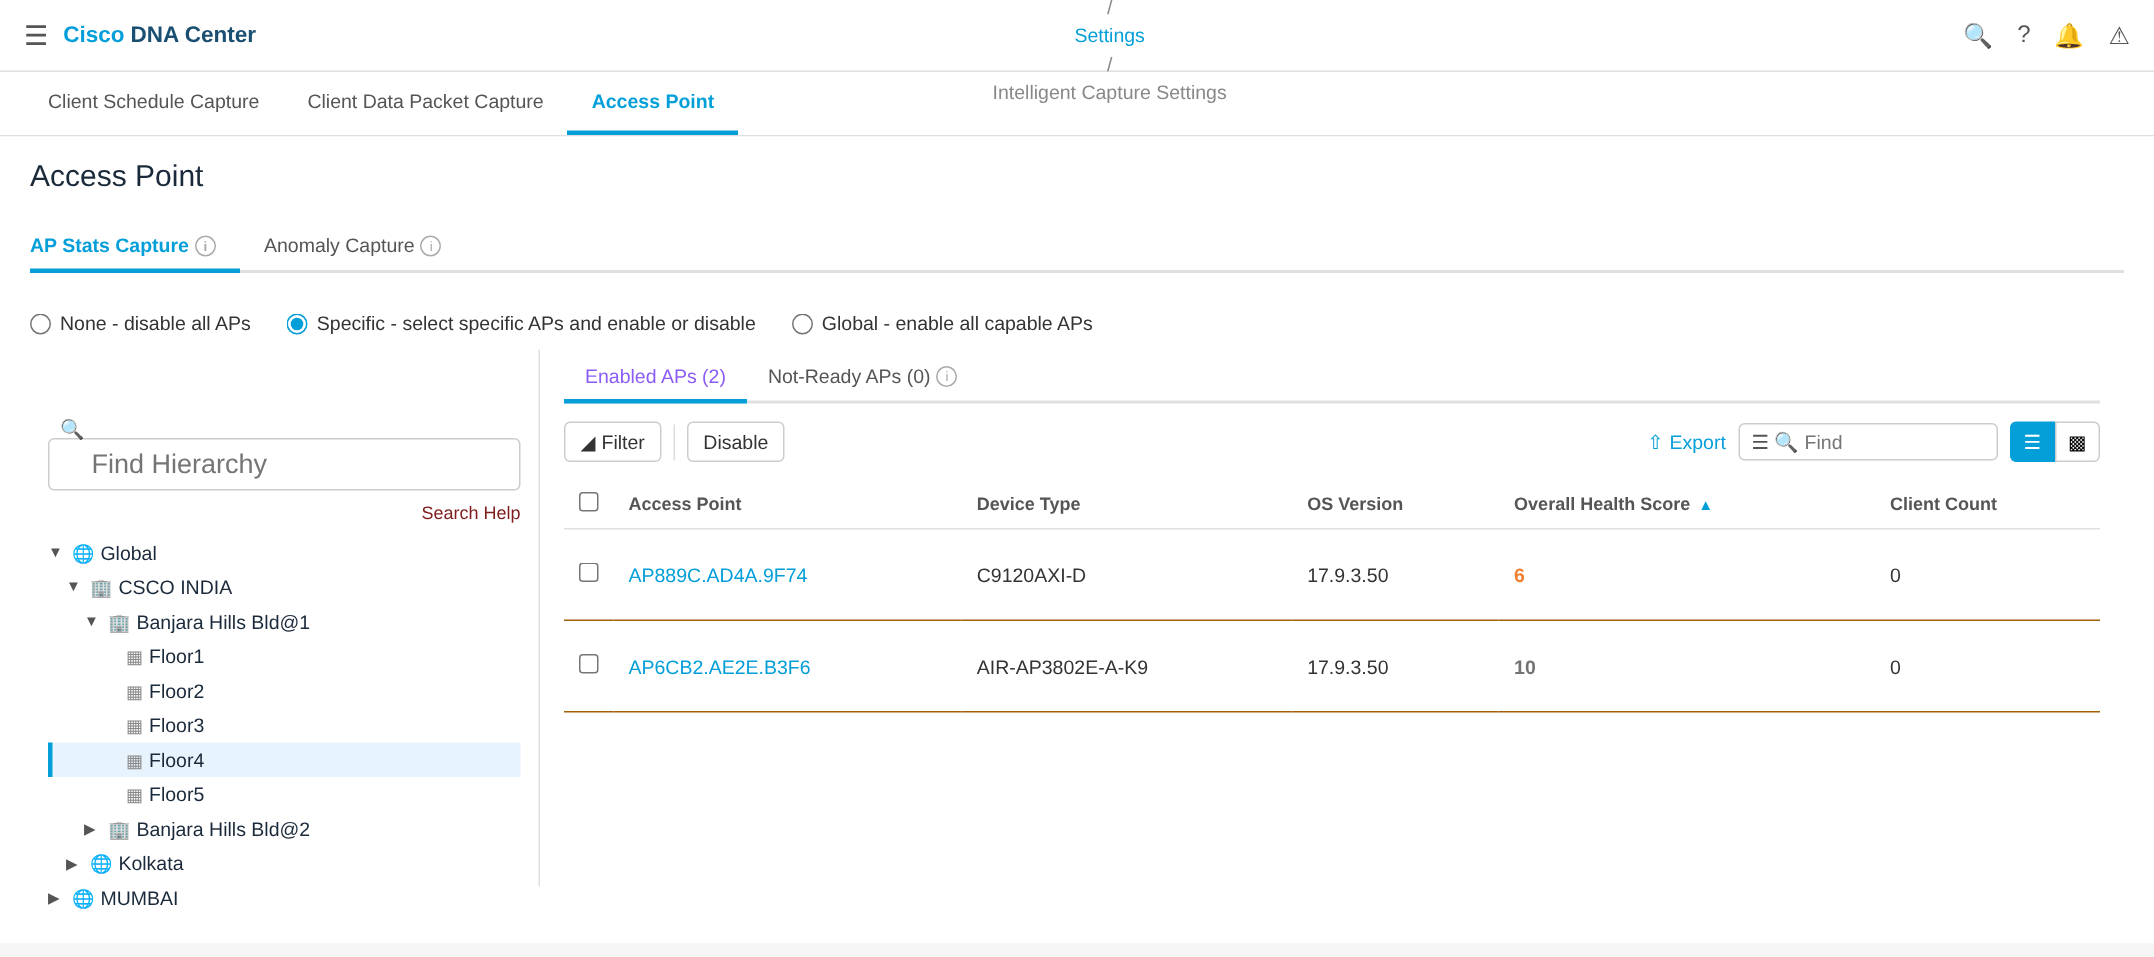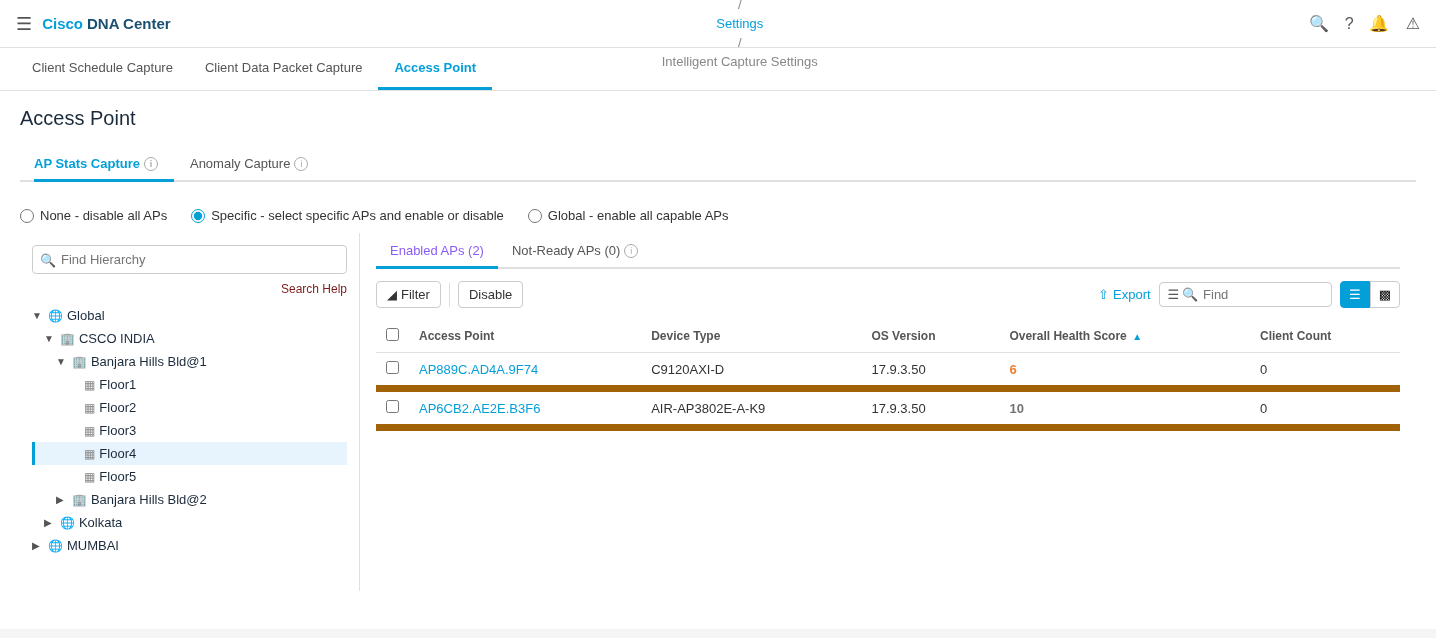--- a/index.html
+++ b/index.html
@@ -33,40 +33,40 @@
 
     
     .main-content { background: #fff; padding: 16px 20px; min-height: calc(100vh - 100px); }
     .page-title { font-size: 20px; font-weight: 400; color: #1b2a3b; margin-bottom: 16px; }
 
     
     .inner-tabs { display: flex; align-items: center; gap: 0; border-bottom: 2px solid #e0e0e0; margin-bottom: 16px; }
     .inner-tab {
       padding: 8px 16px 8px 0; cursor: pointer; font-size: 13px;
       color: #555; border-bottom: 3px solid transparent; position: relative; top: 2px;
-      display: flex; align-items: center; gap: 4px; margin-left: 14px;
+      display: flex; align-items: center; gap: 4px;
     }
     .inner-tab.active { color: #049fd9; border-bottom: 3px solid #049fd9; font-weight: 600; }
     .info-icon { display: inline-flex; align-items: center; justify-content: center; width: 14px; height: 14px; border-radius: 50%; border: 1px solid #aaa; font-size: 9px; color: #aaa; cursor: pointer; }
 
     
     .radio-row { display: flex; align-items: center; gap: 24px; padding: 10px 0; }
     .radio-option { display: flex; align-items: center; gap: 6px; cursor: pointer; font-size: 13px; color: #333; }
     .radio-option input[type="radio"] { accent-color: #049fd9; width: 14px; height: 14px; }
 
     
     .info-bar { font-size: 13px; color: #555; padding: 8px 0; border-bottom: 1px solid #e8e8e8; margin-bottom: 12px; }
 
     
     .two-col { display: flex; gap: 0; height: calc(100vh - 280px); min-height: 300px; }
 
     
     .left-sidebar { width: 340px; min-width: 340px; border-right: 1px solid #e0e0e0; padding: 12px; position: relative; }
     .search-box { position: relative; margin-bottom: 8px; }
-    .search-box input { width: 100%; padding: 6px 10px 6px 28px; border: 1px solid #ccc; border-radius: 4px; font-size: 13px; color: #555; outline: none; }
+    .search-box input { width: 100%; padding: 6px 10px 6px 28px; border: 1px solid #ccc; border-radius: 4px; font-size: 18px; color: #555; outline: none; margin-top: 47px; }
     .search-box .search-icon-inner { position: absolute; left: 8px; top: 50%; transform: translateY(-50%); color: #aaa; font-size: 13px; }
     .search-help { text-align: right; color: #7f1d1d; font-size: 12px; cursor: pointer; margin-bottom: 8px; }
 
     
     .tree { font-size: 13px; }
     .tree-item { padding: 4px 0; cursor: pointer; display: flex; align-items: center; gap: 4px; position: relative; }
     .tree-item.selected { background: #e8f4fd; }
     .tree-indent-1 { padding-left: 12px; }
     .tree-indent-2 { padding-left: 24px; }
     .tree-indent-3 { padding-left: 36px; }
@@ -93,21 +93,21 @@
     .find-box input { border: none; outline: none; font-size: 13px; width: 120px; }
     .view-toggle { display: flex; }
     .view-btn { padding: 5px 8px; border: 1px solid #ccc; cursor: pointer; font-size: 13px; background: #fff; }
     .view-btn:first-child { border-radius: 4px 0 0 4px; }
     .view-btn:last-child { border-radius: 0 4px 4px 0; }
     .view-btn.active { background: #049fd9; color: #fff; border-color: #049fd9; }
 
     
     .ap-table { width: 100%; border-collapse: collapse; }
     .ap-table th { text-align: left; padding: 8px 10px; font-size: 12px; font-weight: 600; color: #555; border-bottom: 1px solid #e0e0e0; white-space: nowrap; }
-    .ap-table td { padding: 8px 10px; font-size: 13px; color: #333; border-bottom: 7px solid #a16207; }
+    .ap-table td { padding: 22px 10px; font-size: 13px; color: #333; border-bottom: 1px solid #a16207; }
     .sort-icon { color: #049fd9; font-size: 10px; margin-left: 2px; }
     .ap-link { color: #049fd9; text-decoration: none; cursor: pointer; }
     .score-orange { color: #f08030; font-weight: 600; }
     .score-green { color: #737373; font-weight: 600; }
 
     .checkbox-col { width: 30px; }
     .floor4-bar { position: absolute; left: 0; top: 0; bottom: 0; width: 3px; background: #049fd9; }
   </style>
 </head>
 <body>

